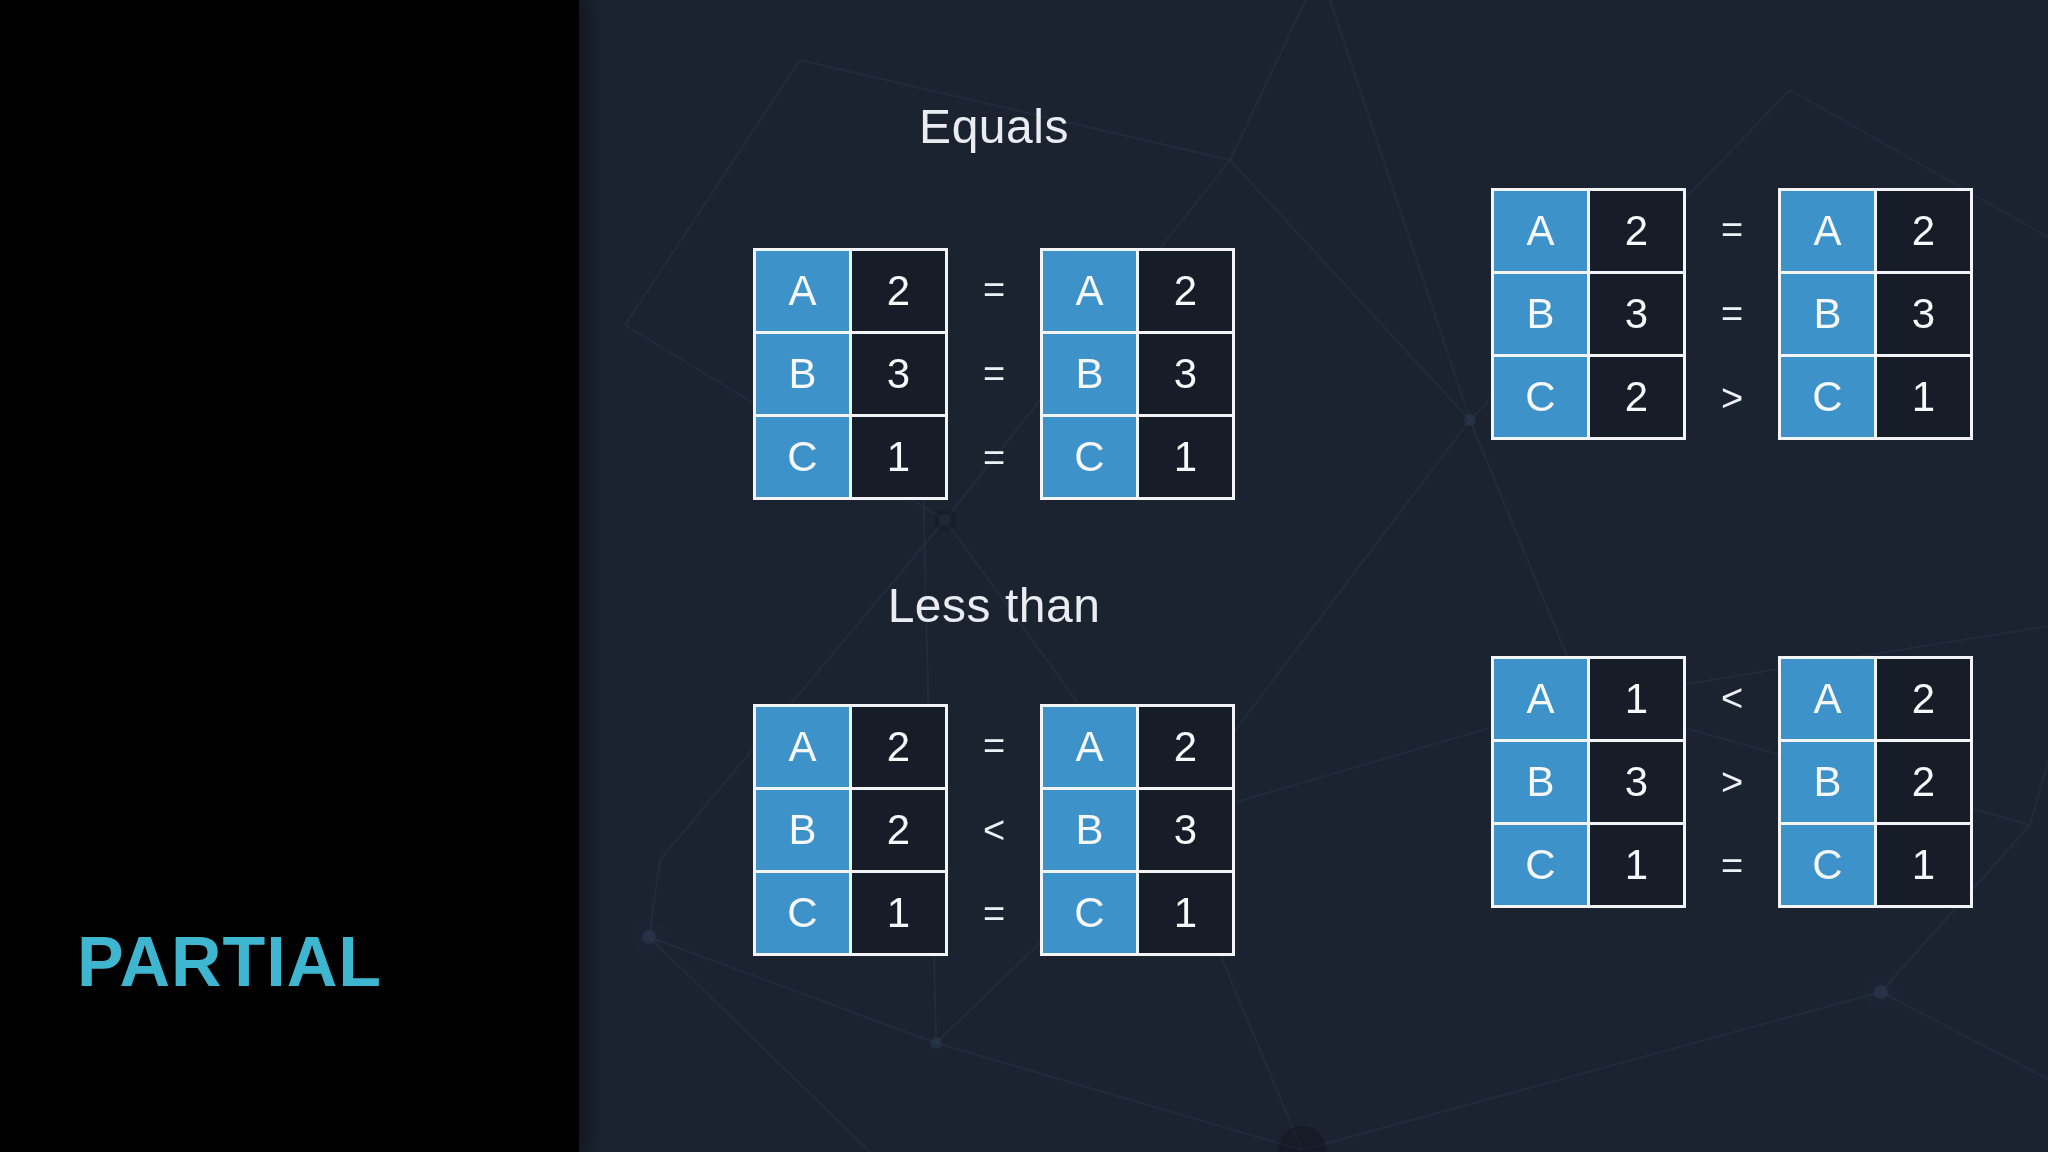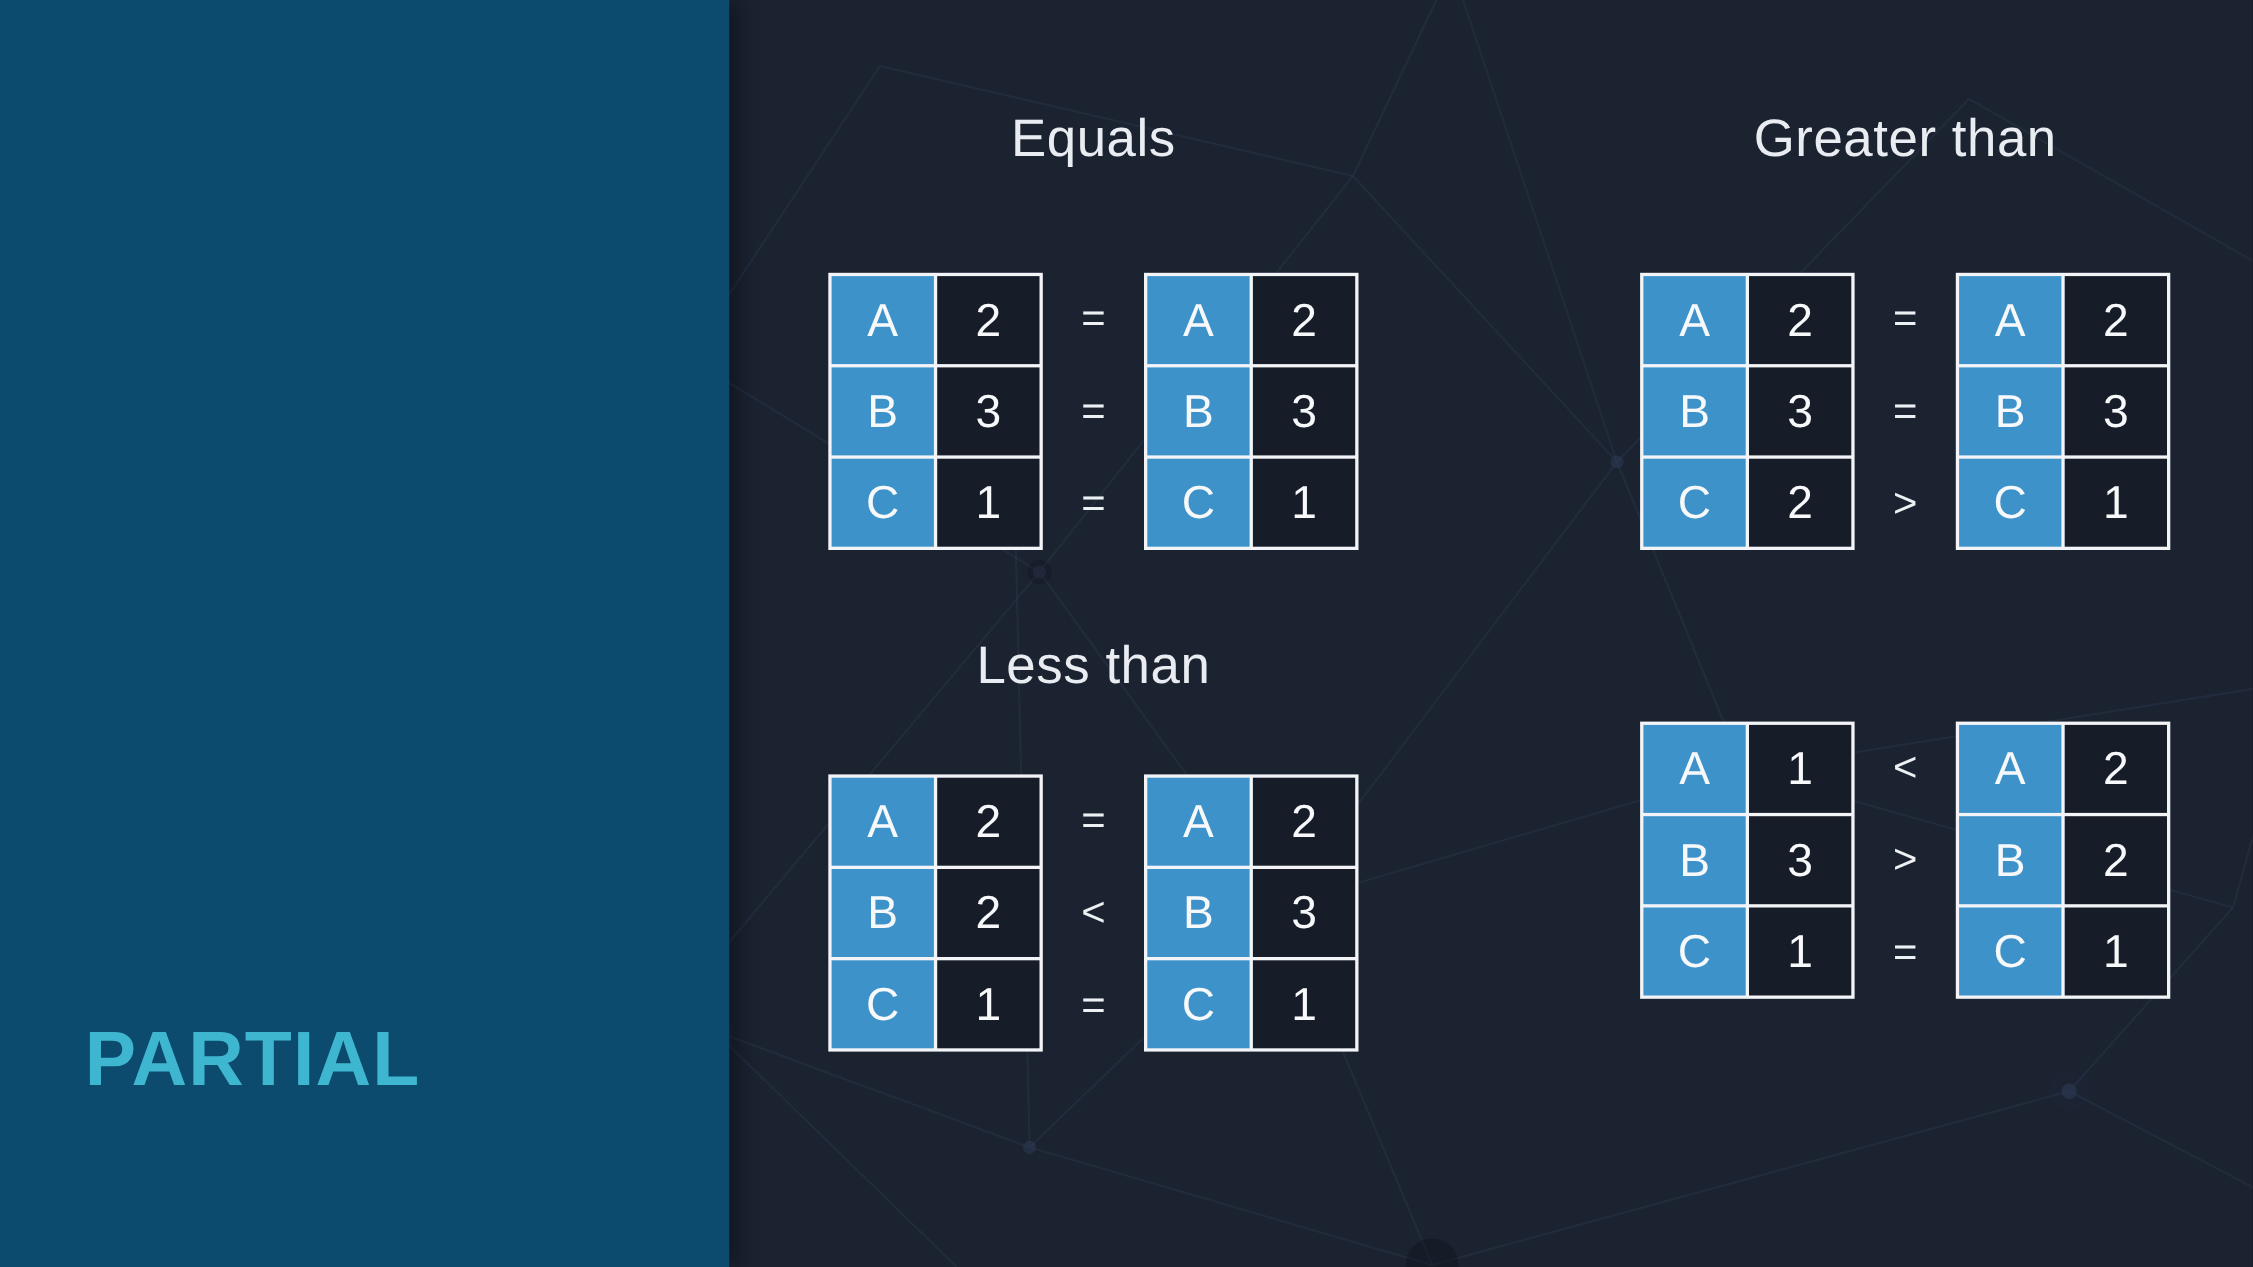--- a/index.html
+++ b/index.html
@@ -30,23 +30,23 @@
     position: absolute;
     inset: 0;
     z-index: 0;
   }
 
   
   .left-panel {
     position: absolute;
     left: 0;
     top: 0;
-    width: 663px;
+    width: 579px;
     height: 1152px;
-    background: #0c4a6e;
+    background: #000000;
     z-index: 3;
     box-shadow: 8px 0 18px rgba(0, 0, 0, 0.38);
   }
   .slide-title {
     position: absolute;
     left: 77px;
     top: 921px;
     margin: 0;
     font-size: 70px;
     line-height: 82px;
@@ -192,21 +192,20 @@
           <div class="cell val">2</div>
           <div class="cell key">B</div>
           <div class="cell val">3</div>
           <div class="cell key">C</div>
           <div class="cell val">1</div>
         </div>
       </div>
     </section>
 
     <section class="quadrant pos-q2 row-top">
-      <h2 class="q-title">Greater than</h2>
       <div class="compare-row">
         <div class="vtable">
           <div class="cell key">A</div>
           <div class="cell val">2</div>
           <div class="cell key">B</div>
           <div class="cell val">3</div>
           <div class="cell key">C</div>
           <div class="cell val">2</div>
         </div>
         <div class="ops">

